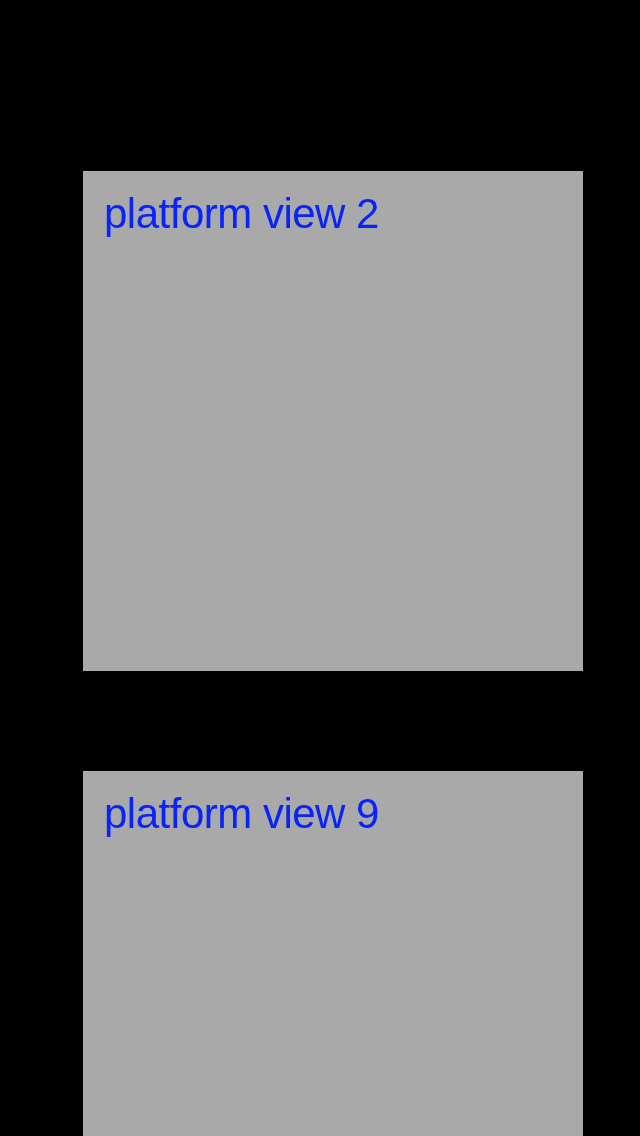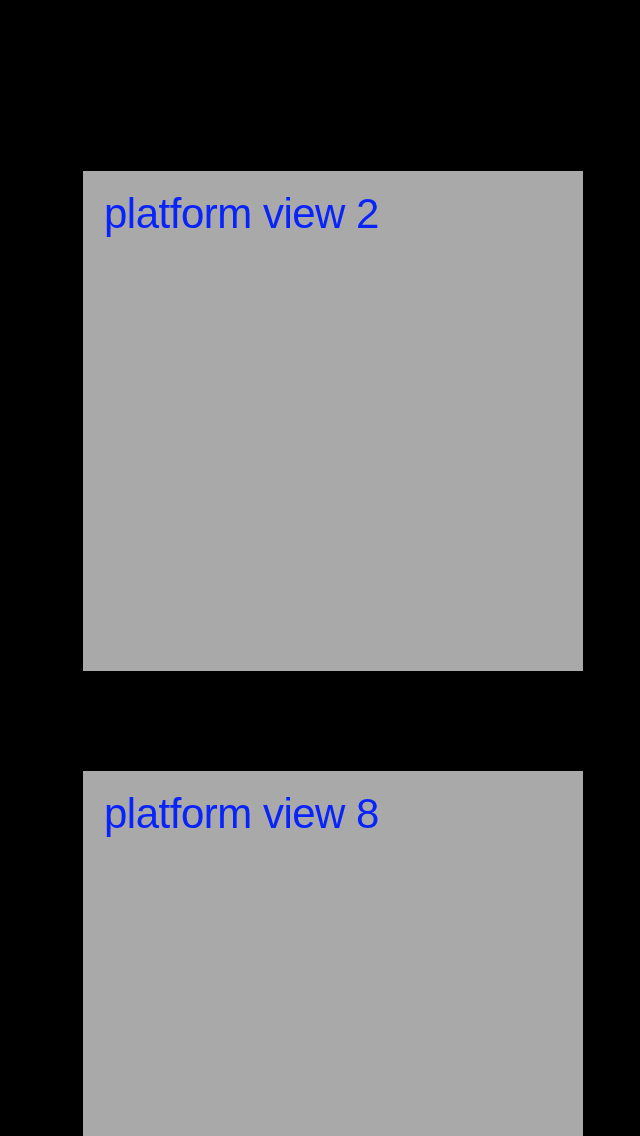--- a/index.html
+++ b/index.html
@@ -37,14 +37,14 @@
     }
   </style>
 </head>
 <body>
 
 <div class="platform-view top">
   <div class="platform-label">platform view 2</div>
 </div>
 
 <div class="platform-view bottom">
-  <div class="platform-label">platform view 8</div>
+  <div class="platform-label">platform view 9</div>
 </div>
 
 </body></html>

